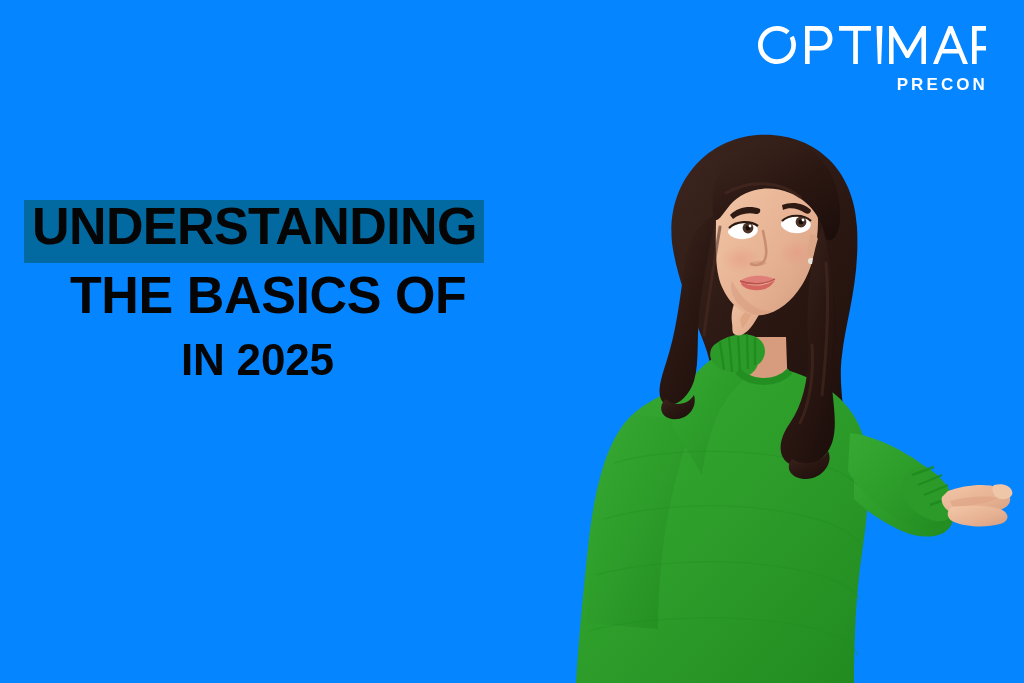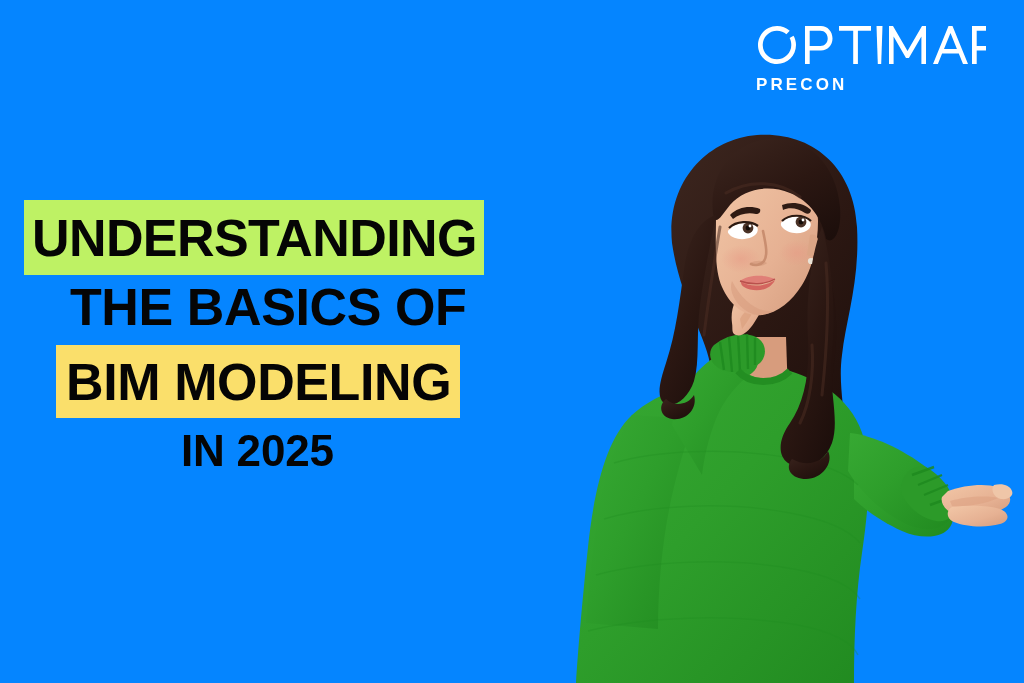--- a/index.html
+++ b/index.html
@@ -18,21 +18,21 @@
     height: 683px;
     overflow: hidden;
     background: #0585FF;
   }
 
   
   .logo-block {
     position: absolute;
     top: 24px;
     right: 36px;
-    text-align: left;
+    text-align: right;
     line-height: 1;
     user-select: none;
   }
   .logo-wordmark {
     display: block;
     color: #ffffff;
     font-family: "Liberation Sans", sans-serif;
     font-size: 40px;
     font-weight: 400;
     letter-spacing: 4px;
@@ -70,22 +70,22 @@
     display: inline-block;
     padding: 0;
   }
 
   
   .hl-line.l1 {
     padding-left: 24px;
     margin-bottom: 2px;
   }
   .hl-line.l1 .hl-text {
-    background: #bef264;
-    padding: 12px 7px 11px 8px;
+    background: #0369a1;
+    padding: 0 7px 11px 8px;
     font-size: 52px;
     letter-spacing: -0.6px;
   }
 
   
   .hl-line.l2 {
     padding-left: 66px;
     margin-top: 6px;
     margin-bottom: 12px;
   }
@@ -154,21 +154,20 @@
           <path d="M216 2 L216 40 L220.7 40 L220.7 26.5 L228.5 26.5 L230 26.5 L230 21.9 L220.7 21.9 L220.7 6.7 L230 6.7 L230 2 Z"></path>
         </g>
       </svg>
     </span>
     <span class="logo-sub">PRECON</span>
   </div>
 
   <div class="headline">
     <div class="hl-line l1"><span class="hl-text">UNDERSTANDING</span></div>
     <div class="hl-line l2"><span class="hl-text">THE BASICS OF</span></div>
-    <div class="hl-line l3"><span class="hl-text">BIM MODELING</span></div>
     <div class="hl-line l4"><span class="hl-text">IN 2025</span></div>
   </div>
 
   <div class="photo">
     <svg viewBox="0 0 470 560" preserveAspectRatio="xMidYMax meet" aria-label="Thinking woman in green sweater">
       <defs>
         <linearGradient id="sweaterG" x1="0" y1="0" x2="1" y2="1">
           <stop offset="0%" stop-color="#37A933"></stop>
           <stop offset="45%" stop-color="#2E9E2B"></stop>
           <stop offset="100%" stop-color="#218A20"></stop>

